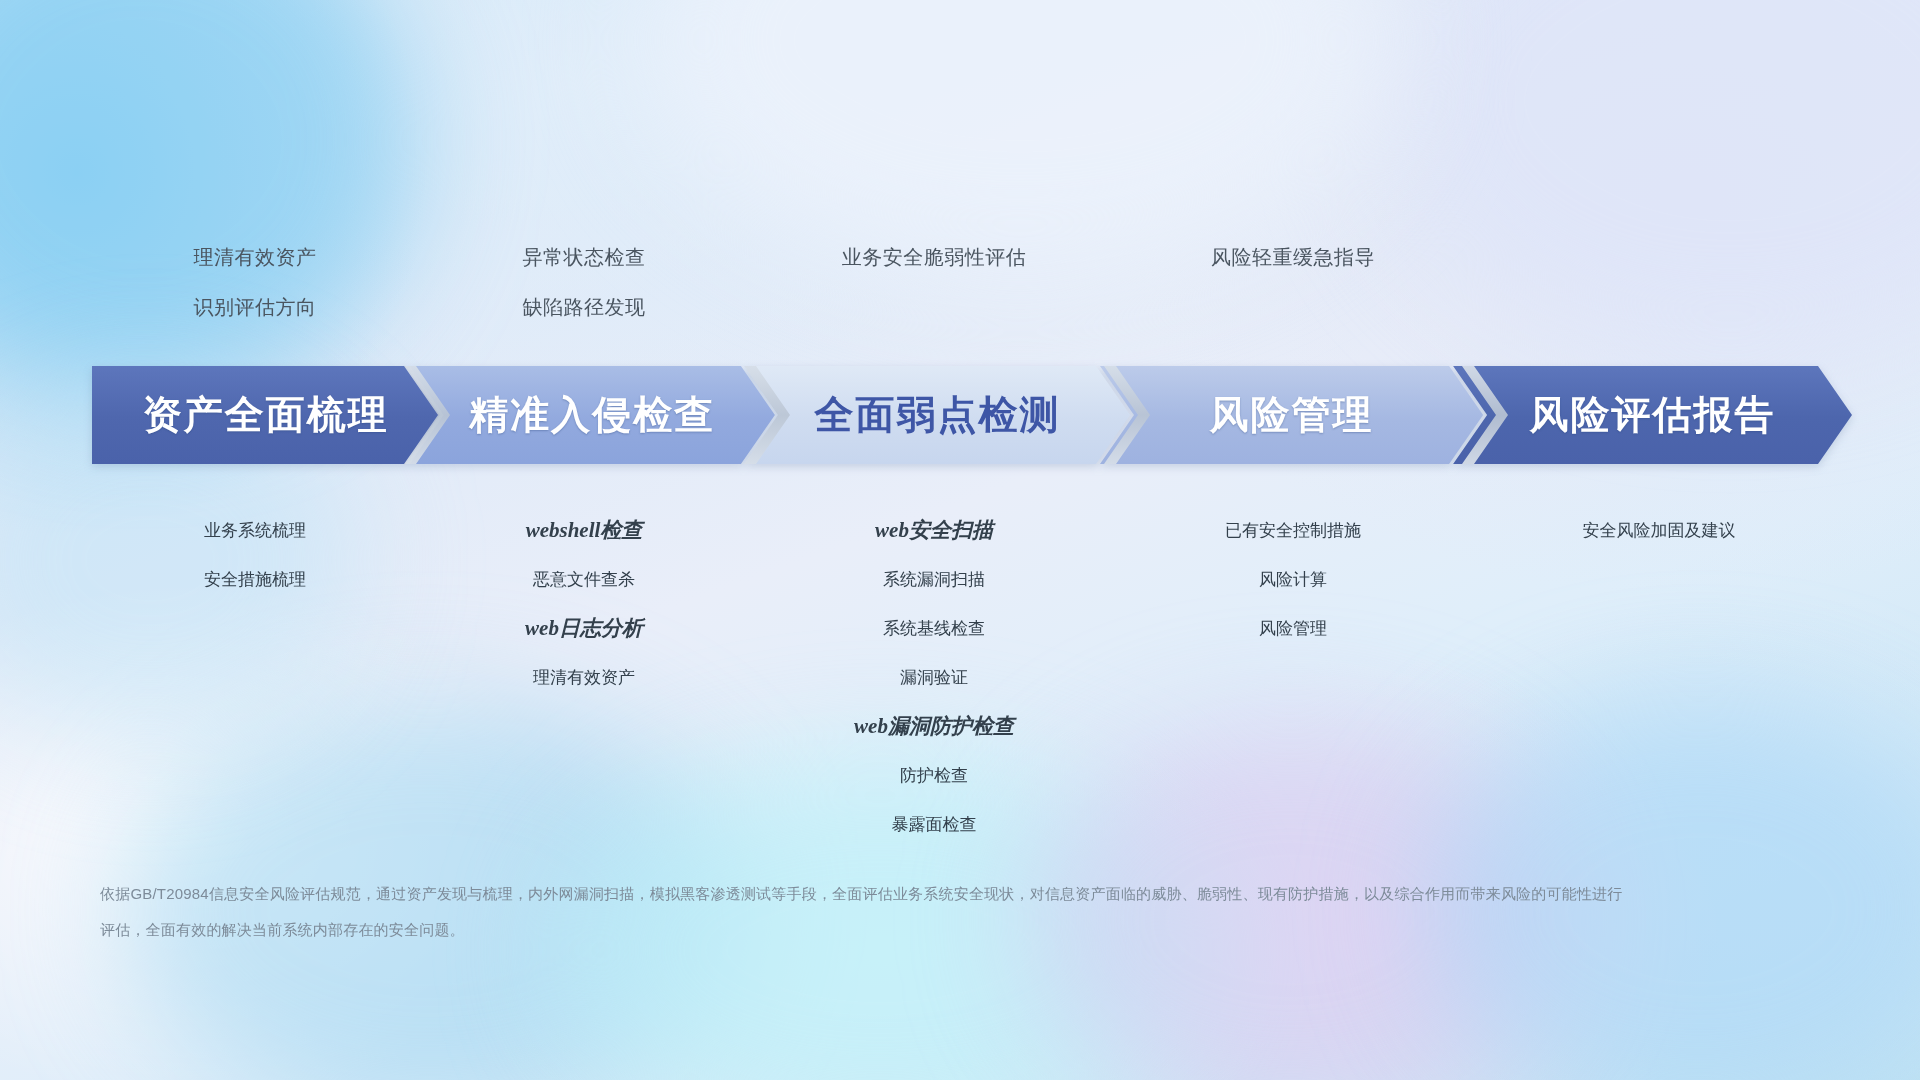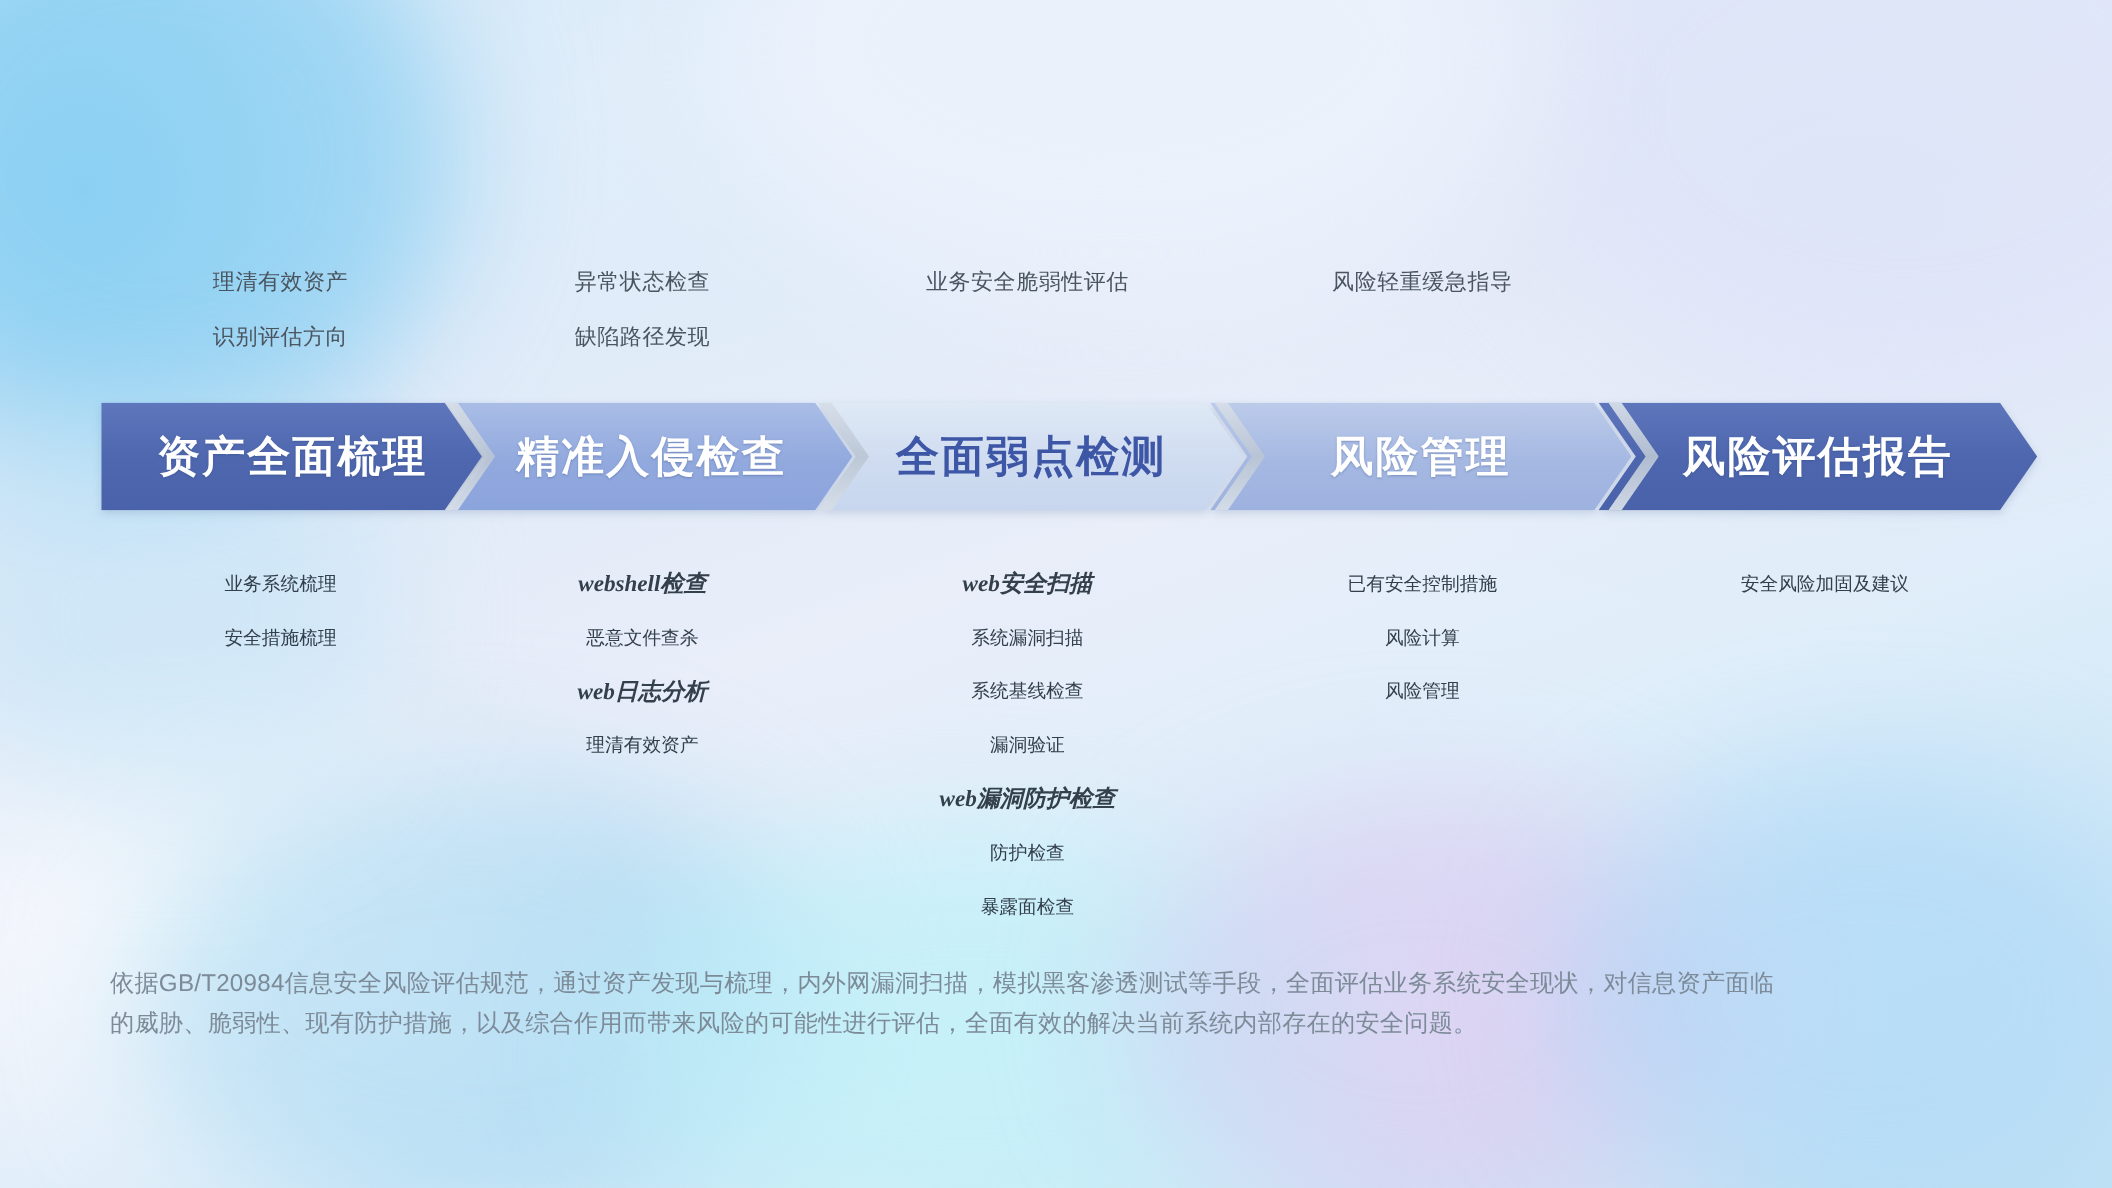--- a/index.html
+++ b/index.html
@@ -124,21 +124,21 @@
     font-size: 21px;
     font-style: italic;
   }
 
   
   #footer {
     position: absolute;
     left: 100px;
     top: 876px;
     width: 1530px;
-    font-size: 22px;
+    font-size: 15px;
     line-height: 36px;
     color: #7d8b99;
     letter-spacing: 0.2px;
     text-align: left;
   }
 </style>
 </head>
 <body>
 
 <div id="stage">

